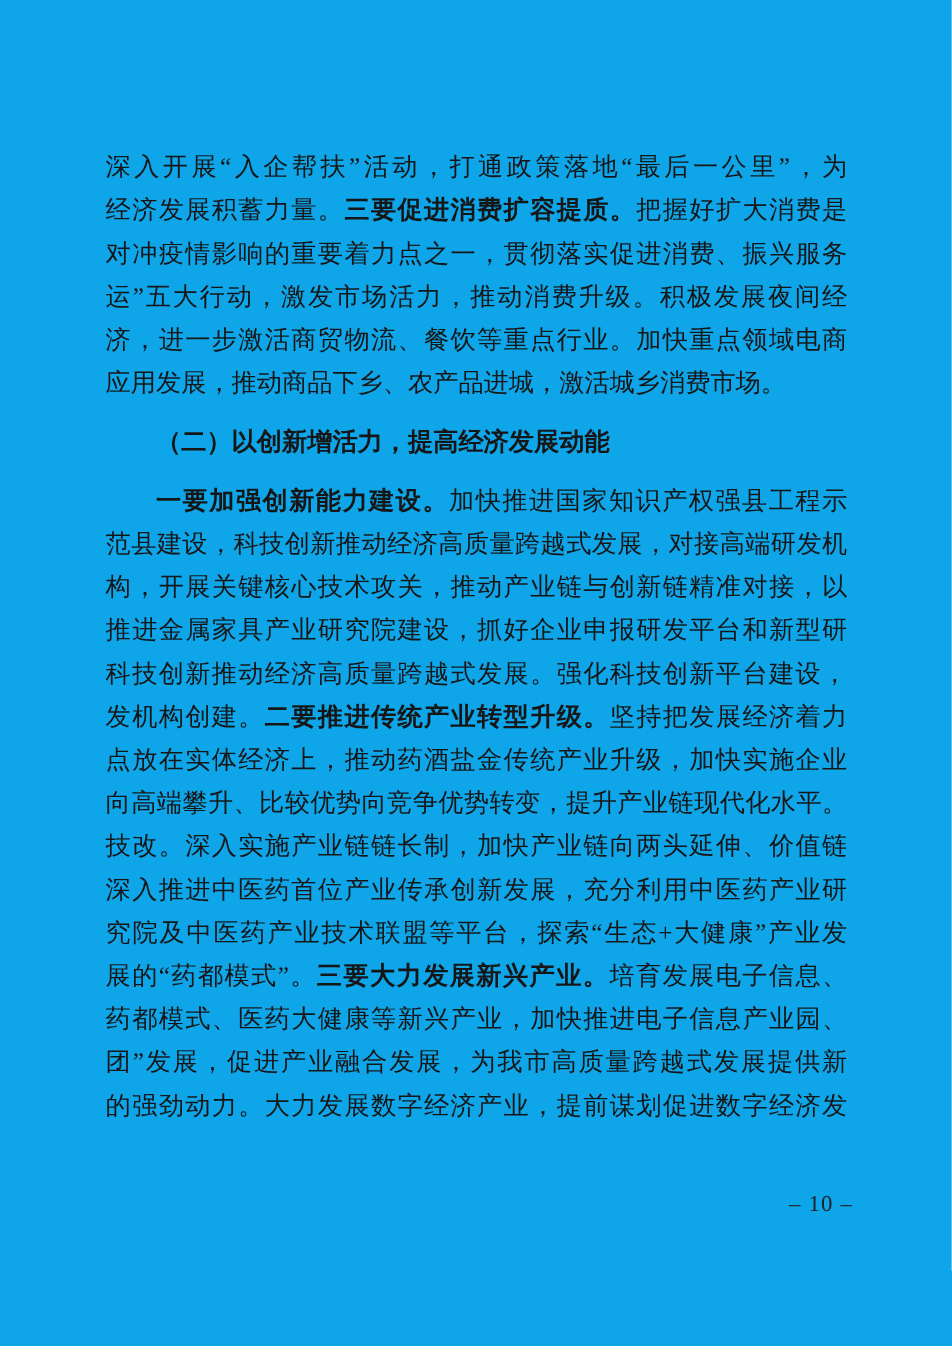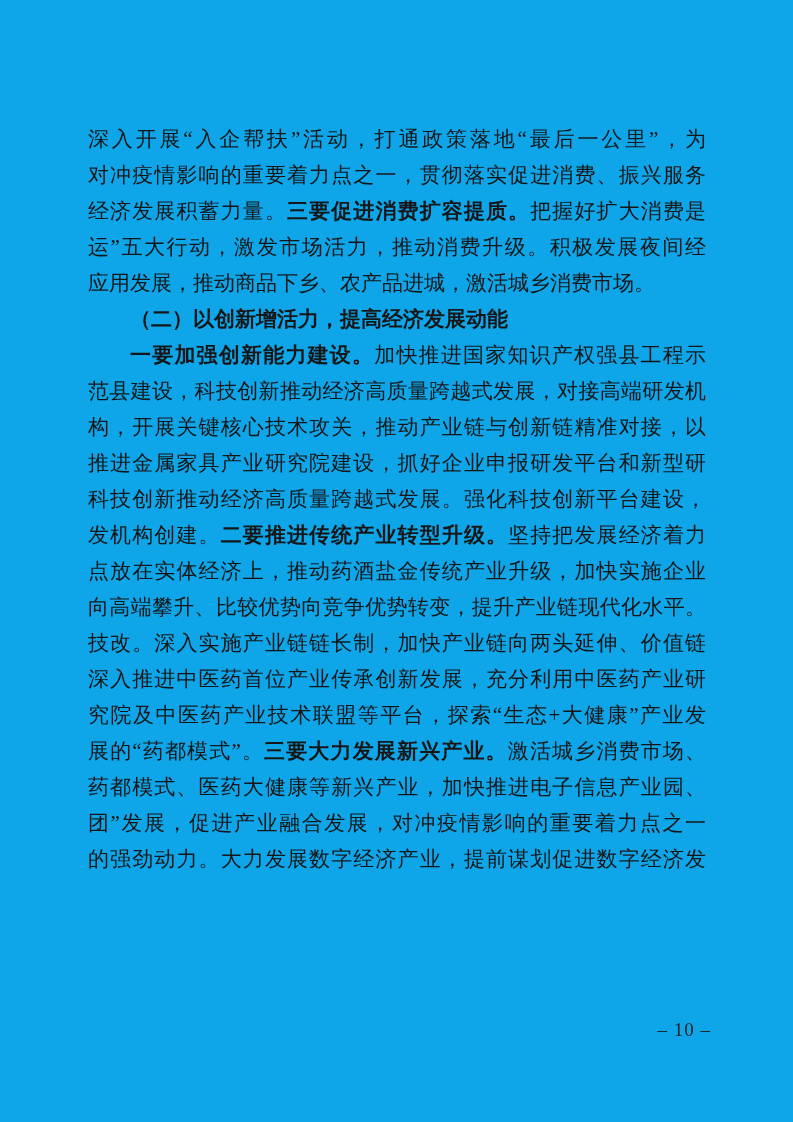--- a/index.html
+++ b/index.html
@@ -29,59 +29,61 @@
     text-align: justify;
     text-align-last: justify;
     white-space: normal;
   }
   .line.no-justify {
     text-align: center;
     text-align-last: left;
   }
   .line.indent {
     text-indent: 2em;
+    margin-top: 13px;
   }
   .line .seg.bold {
     font-weight: 700;
   }
   .line.heading {
     font-weight: 700;
   }
   .footer {
     position: absolute;
     right: 94px;
-    top: 1018px;
+    top: 992px;
     font-size: 19px;
     line-height: 24px;
     letter-spacing: 1px;
     color: #222222;
     font-family: "Liberation Serif", "DejaVu Serif", serif;
   }
 </style>
 </head>
 <body>
 
 <div class="page">
   <div class="content">
       <div class="line"><span class="seg">深入开展“入企帮扶”活动，打通政策落地“最后一公里”，为</span></div>
+      <div class="line"><span class="seg">经济发展积蓄力量。</span><span class="seg bold">三要促进消费扩容提质。</span><span class="seg">把握好扩大消费是</span></div>
       <div class="line"><span class="seg">对冲疫情影响的重要着力点之一，贯彻落实促进消费、振兴服务</span></div>
-      <div class="line"><span class="seg">经济发展积蓄力量。</span><span class="seg bold">三要促进消费扩容提质。</span><span class="seg">把握好扩大消费是</span></div>
       <div class="line"><span class="seg">运”五大行动，激发市场活力，推动消费升级。积极发展夜间经</span></div>
+      <div class="line"><span class="seg">济，进一步激活商贸物流、餐饮等重点行业。加快重点领域电商</span></div>
       <div class="line no-justify"><span class="seg">应用发展，推动商品下乡、农产品进城，激活城乡消费市场。</span></div>
       <div class="line heading indent no-justify"><span class="seg bold">（二）以创新增活力，提高经济发展动能</span></div>
       <div class="line indent"><span class="seg bold">一要加强创新能力建设。</span><span class="seg">加快推进国家知识产权强县工程示</span></div>
       <div class="line"><span class="seg">范县建设，科技创新推动经济高质量跨越式发展，对接高端研发机</span></div>
       <div class="line"><span class="seg">构，开展关键核心技术攻关，推动产业链与创新链精准对接，以</span></div>
       <div class="line"><span class="seg">推进金属家具产业研究院建设，抓好企业申报研发平台和新型研</span></div>
       <div class="line"><span class="seg">科技创新推动经济高质量跨越式发展。强化科技创新平台建设，</span></div>
       <div class="line"><span class="seg">发机构创建。</span><span class="seg bold">二要推进传统产业转型升级。</span><span class="seg">坚持把发展经济着力</span></div>
       <div class="line"><span class="seg">点放在实体经济上，推动药酒盐金传统产业升级，加快实施企业</span></div>
       <div class="line"><span class="seg">向高端攀升、比较优势向竞争优势转变，提升产业链现代化水平。</span></div>
       <div class="line"><span class="seg">技改。深入实施产业链链长制，加快产业链向两头延伸、价值链</span></div>
       <div class="line"><span class="seg">深入推进中医药首位产业传承创新发展，充分利用中医药产业研</span></div>
       <div class="line"><span class="seg">究院及中医药产业技术联盟等平台，探索“生态+大健康”产业发</span></div>
-      <div class="line"><span class="seg">展的“药都模式”。</span><span class="seg bold">三要大力发展新兴产业。</span><span class="seg">激活城乡消费市场、</span></div>
+      <div class="line"><span class="seg">展的“药都模式”。</span><span class="seg bold">三要大力发展新兴产业。</span><span class="seg">培育发展电子信息、</span></div>
       <div class="line"><span class="seg">药都模式、医药大健康等新兴产业，加快推进电子信息产业园、</span></div>
-      <div class="line"><span class="seg">团”发展，促进产业融合发展，对冲疫情影响的重要着力点之一</span></div>
+      <div class="line"><span class="seg">团”发展，促进产业融合发展，为我市高质量跨越式发展提供新</span></div>
       <div class="line"><span class="seg">的强劲动力。大力发展数字经济产业，提前谋划促进数字经济发</span></div>
     </div>
   <div class="footer">– 10 –</div>
 </div>
 
 </body></html>

